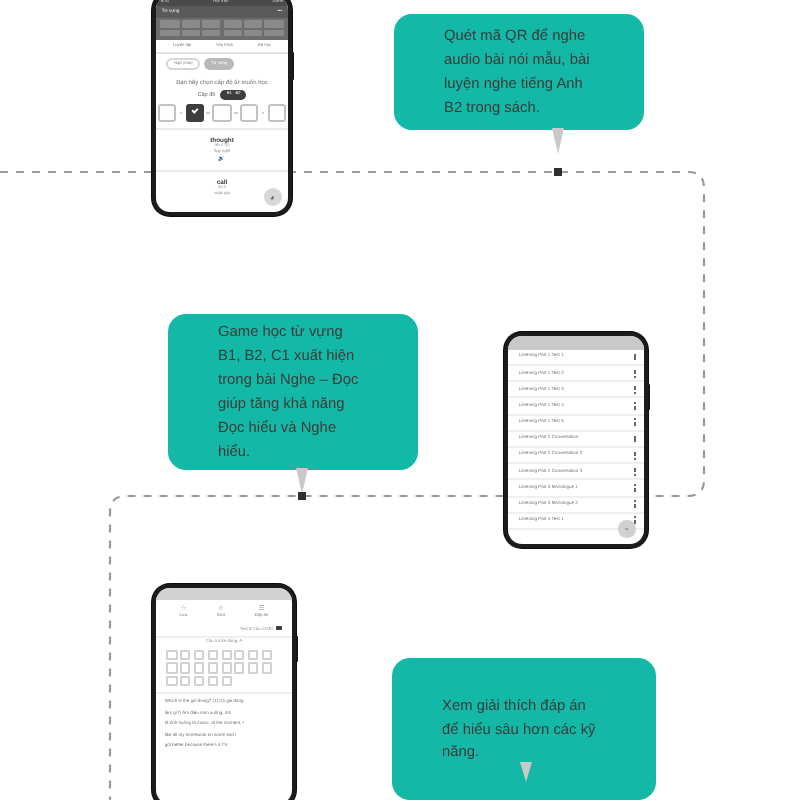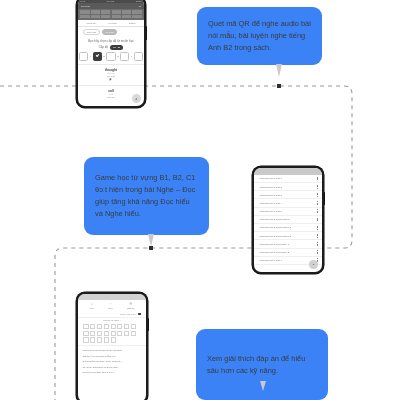--- a/index.html
+++ b/index.html
@@ -20,30 +20,30 @@
   .connector {
     position: absolute;
     left: 0; top: 0;
     width: 400px; height: 400px;
     pointer-events: none;
   }
 
   
   .bubble {
     position: absolute;
-    background: #3b82f6;
+    background: #14b8a6;
     border-radius: 9px;
     box-sizing: border-box;
     color: #3b3b3b;
     font-size: 7.4px;
     line-height: 1.62;
     letter-spacing: 0.02px;
     display: flex;
     align-items: center;
-    padding: 8px 11px;
+    padding: 8px 25px;
   }
   .bubble .btext { display: block; }
 
   .tail {
     position: absolute;
     width: 0; height: 0;
     border-left: 3.2px solid transparent;
     border-right: 3.2px solid transparent;
     border-top: 13px solid #c9c9c9;
   }
@@ -341,21 +341,21 @@
     <path d="M 0 86 L 344 86 Q 352 86 352 94 L 352 240 Q 352 248 344 248 L 63 248 Q 55 248 55 256 L 55 400" fill="none" stroke="#9a9a9a" stroke-width="1.1" stroke-dasharray="4 4" stroke-linecap="butt"></path>
   </svg>
 
   <div class="bubble" style="left:197px; top:7px; width:125px; height:58px;">
     <span class="btext">Quét mã QR để nghe audio bài nói mẫu, bài luyện nghe tiếng Anh B2 trong sách.</span>
   </div>
   <div class="tail" style="left:276px; top:64px;"></div>
   <div class="tailnub" style="left:276.8px; top:84px;"></div>
 
   <div class="bubble" style="left:84px; top:157px; width:125px; height:78px;">
-    <span class="btext">Game học từ vựng B1, B2, C1 θɔːt hiện trong bài Nghe – Đọc giúp tăng khả năng Đọc hiểu và Nghe hiểu.</span>
+    <span class="btext">Game học từ vựng B1, B2, C1 xuất hiện trong bài Nghe – Đọc giúp tăng khả năng Đọc hiểu và Nghe hiểu.</span>
   </div>
   <div class="tail" style="left:148px; top:234px;"></div>
   <div class="tailnub" style="left:148.8px; top:246px;"></div>
 
   <div class="bubble" style="left:196px; top:329px; width:132px; height:71px;">
     <span class="btext">Xem giải thích đáp án để hiểu sâu hơn các kỹ năng.</span>
   </div>
   <div class="tail" style="left:260px; top:381px; border-top-width:10px;"></div>
 
   <div class="phone" style="left:76px; top:-4px; width:70px; height:112px;">

